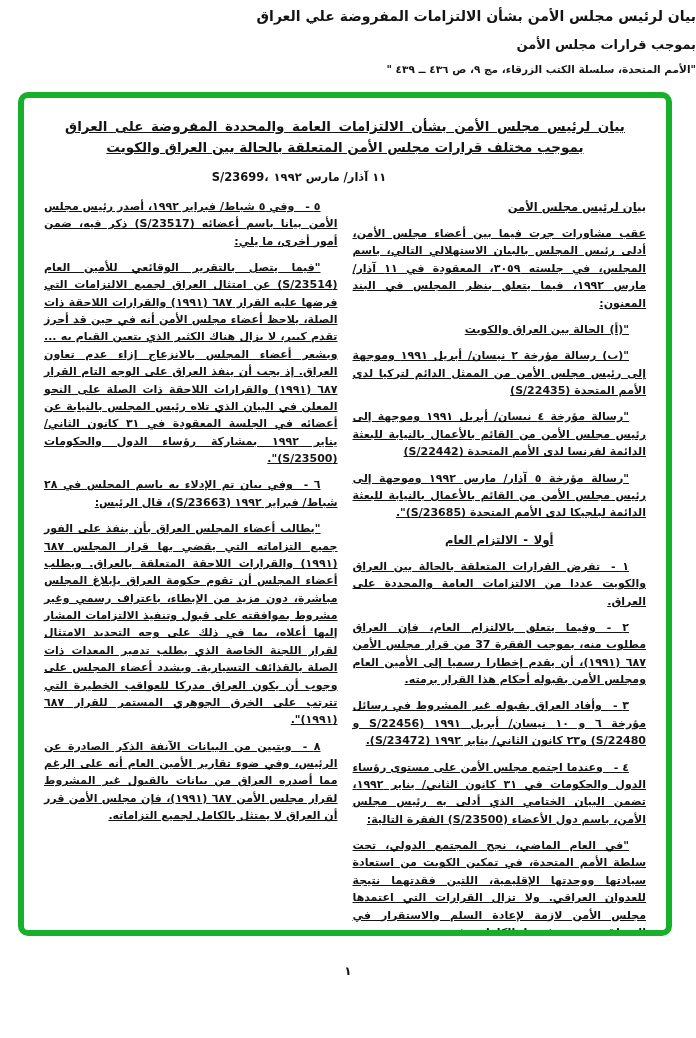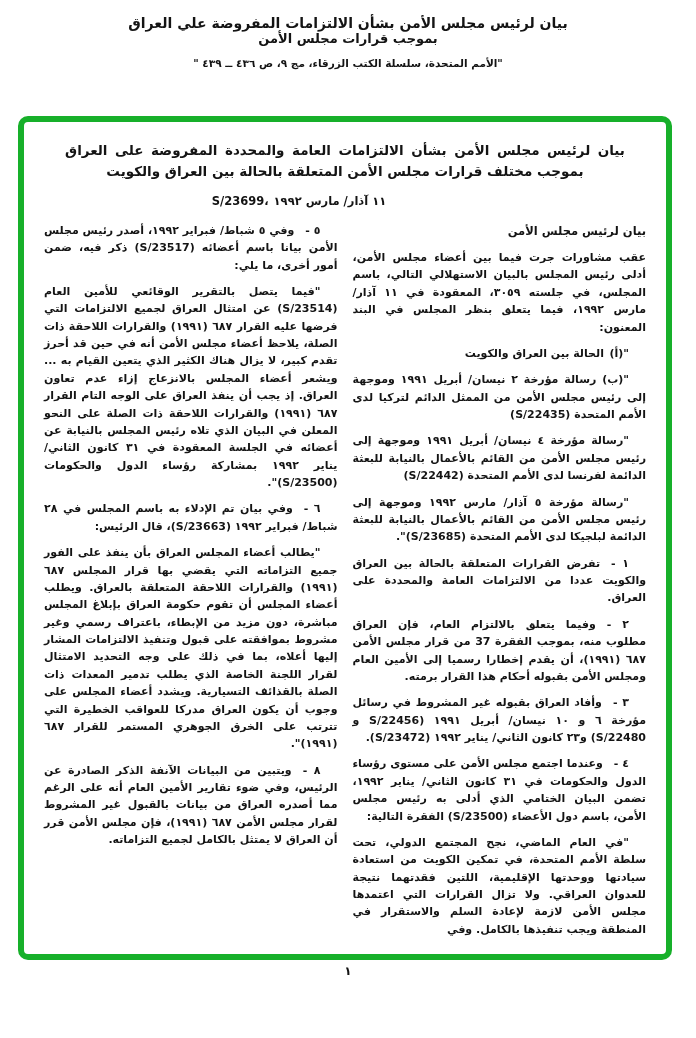--- a/index.html
+++ b/index.html
@@ -1,27 +1,27 @@
 <!DOCTYPE html>
 <html lang="ar"><head>
 <meta charset="utf-8">
 <style>
   html,body{margin:0;padding:0;}
   body{
     width:696px;height:1038px;position:relative;background:#ffffff;
     font-family:"DejaVu Sans", sans-serif;color:#141414;overflow:hidden;
   }
-  .page-header{direction:rtl;text-align:center;padding-top:15px;}
+  .page-header{direction:rtl;text-align:right;padding-top:8px;}
   .h-line1{font-size:14px;font-weight:bold;}
-  .h-line2{font-size:13px;font-weight:bold;margin-top:0;}
+  .h-line2{font-size:13px;font-weight:bold;margin-top:13px;}
   .h-line3{font-size:10.5px;font-weight:bold;margin-top:11px;}
   .green-box{
-    position:absolute;left:18px;top:116px;width:654px;height:844px;
+    position:absolute;left:18px;top:92px;width:654px;height:844px;
     box-sizing:border-box;border:6px solid #17b02a;border-radius:10px;
-    padding:16px 20px 0 20px;overflow:hidden;background:#fff;
+    padding:16px 20px 0 20px;overflow:hidden;background:#fff;text-decoration:underline;
   }
   .doc-title{
     direction:rtl;font-weight:bold;font-size:13.5px;line-height:1.55;
     text-align:justify;text-align-last:center;width:93%;margin:2px auto 0 auto;
   }
   .doc-ref{
     direction:ltr;text-align:center;padding-right:92px;margin-top:12px;
     font-weight:bold;font-size:11.5px;
   }
   .doc-ref .tok{display:inline-block;}
@@ -58,20 +58,21 @@
 
   <div class="columns">
 
     <div class="col">
       <p class="col-heading">بيان لرئيس مجلس الأمن</p>
       <p>عقب مشاورات جرت فيما بين أعضاء مجلس الأمن، أدلى رئيس المجلس بالبيان الاستهلالي التالي، باسم المجلس، في جلسته ٣٠٥٩، المعقودة في ١١ آذار/ مارس ١٩٩٢، فيما يتعلق بنظر المجلس في البند المعنون:</p>
       <p class="indent">"(أ) الحالة بين العراق والكويت</p>
       <p class="indent">"(ب) رسالة مؤرخة ٢ نيسان/ أبريل ١٩٩١ وموجهة إلى رئيس مجلس الأمن من الممثل الدائم لتركيا لدى الأمم المتحدة (S/22435)</p>
       <p class="indent">"رسالة مؤرخة ٤ نيسان/ أبريل ١٩٩١ وموجهة إلى رئيس مجلس الأمن من القائم بالأعمال بالنيابة للبعثة الدائمة لفرنسا لدى الأمم المتحدة (S/22442)</p>
       <p class="indent">"رسالة مؤرخة ٥ آذار/ مارس ١٩٩٢ وموجهة إلى رئيس مجلس الأمن من القائم بالأعمال بالنيابة للبعثة الدائمة لبلجيكا لدى الأمم المتحدة (S/23685)".</p>
+      <p class="section-heading">أولا - الالتزام العام</p>
       <p class="indent">١ - تفرض القرارات المتعلقة بالحالة بين العراق والكويت عددا من الالتزامات العامة والمحددة على العراق.</p>
       <p class="indent">٢ - وفيما يتعلق بالالتزام العام، فإن العراق مطلوب منه، بموجب الفقرة 37 من قرار مجلس الأمن ٦٨٧ (١٩٩١)، أن يقدم إخطارا رسميا إلى الأمين العام ومجلس الأمن بقبوله أحكام هذا القرار برمته.</p>
       <p class="indent">٣ - وأفاد العراق بقبوله غير المشروط في رسائل مؤرخة ٦ و ١٠ نيسان/ أبريل ١٩٩١ (S/22456 و S/22480) و٢٣ كانون الثاني/ يناير ١٩٩٢ (S/23472).</p>
       <p class="indent">٤ - وعندما اجتمع مجلس الأمن على مستوى رؤساء الدول والحكومات في ٣١ كانون الثاني/ يناير ١٩٩٢، تضمن البيان الختامي الذي أدلى به رئيس مجلس الأمن، باسم دول الأعضاء (S/23500) الفقرة التالية:</p>
       <p class="indent">"في العام الماضي، نجح المجتمع الدولي، تحت سلطة الأمم المتحدة، في تمكين الكويت من استعادة سيادتها ووحدتها الإقليمية، اللتين فقدتهما نتيجة للعدوان العراقي. ولا تزال القرارات التي اعتمدها مجلس الأمن لازمة لإعادة السلم والاستقرار في المنطقة ويجب تنفيذها بالكامل. وفي</p>
     </div>
 
     <div class="col">
       <p class="indent">٥ - وفي ٥ شباط/ فبراير ١٩٩٢، أصدر رئيس مجلس الأمن بيانا باسم أعضائه (S/23517) ذكر فيه، ضمن أمور أخرى، ما يلي:</p>
       <p class="indent">"فيما يتصل بالتقرير الوقائعي للأمين العام (S/23514) عن امتثال العراق لجميع الالتزامات التي فرضها عليه القرار ٦٨٧ (١٩٩١) والقرارات اللاحقة ذات الصلة، يلاحظ أعضاء مجلس الأمن أنه في حين قد أحرز تقدم كبير، لا يزال هناك الكثير الذي يتعين القيام به ... ويشعر أعضاء المجلس بالانزعاج إزاء عدم تعاون العراق. إذ يجب أن ينفذ العراق على الوجه التام القرار ٦٨٧ (١٩٩١) والقرارات اللاحقة ذات الصلة على النحو المعلن في البيان الذي تلاه رئيس المجلس بالنيابة عن أعضائه في الجلسة المعقودة في ٣١ كانون الثاني/ يناير ١٩٩٢ بمشاركة رؤساء الدول والحكومات (S/23500)".</p>

